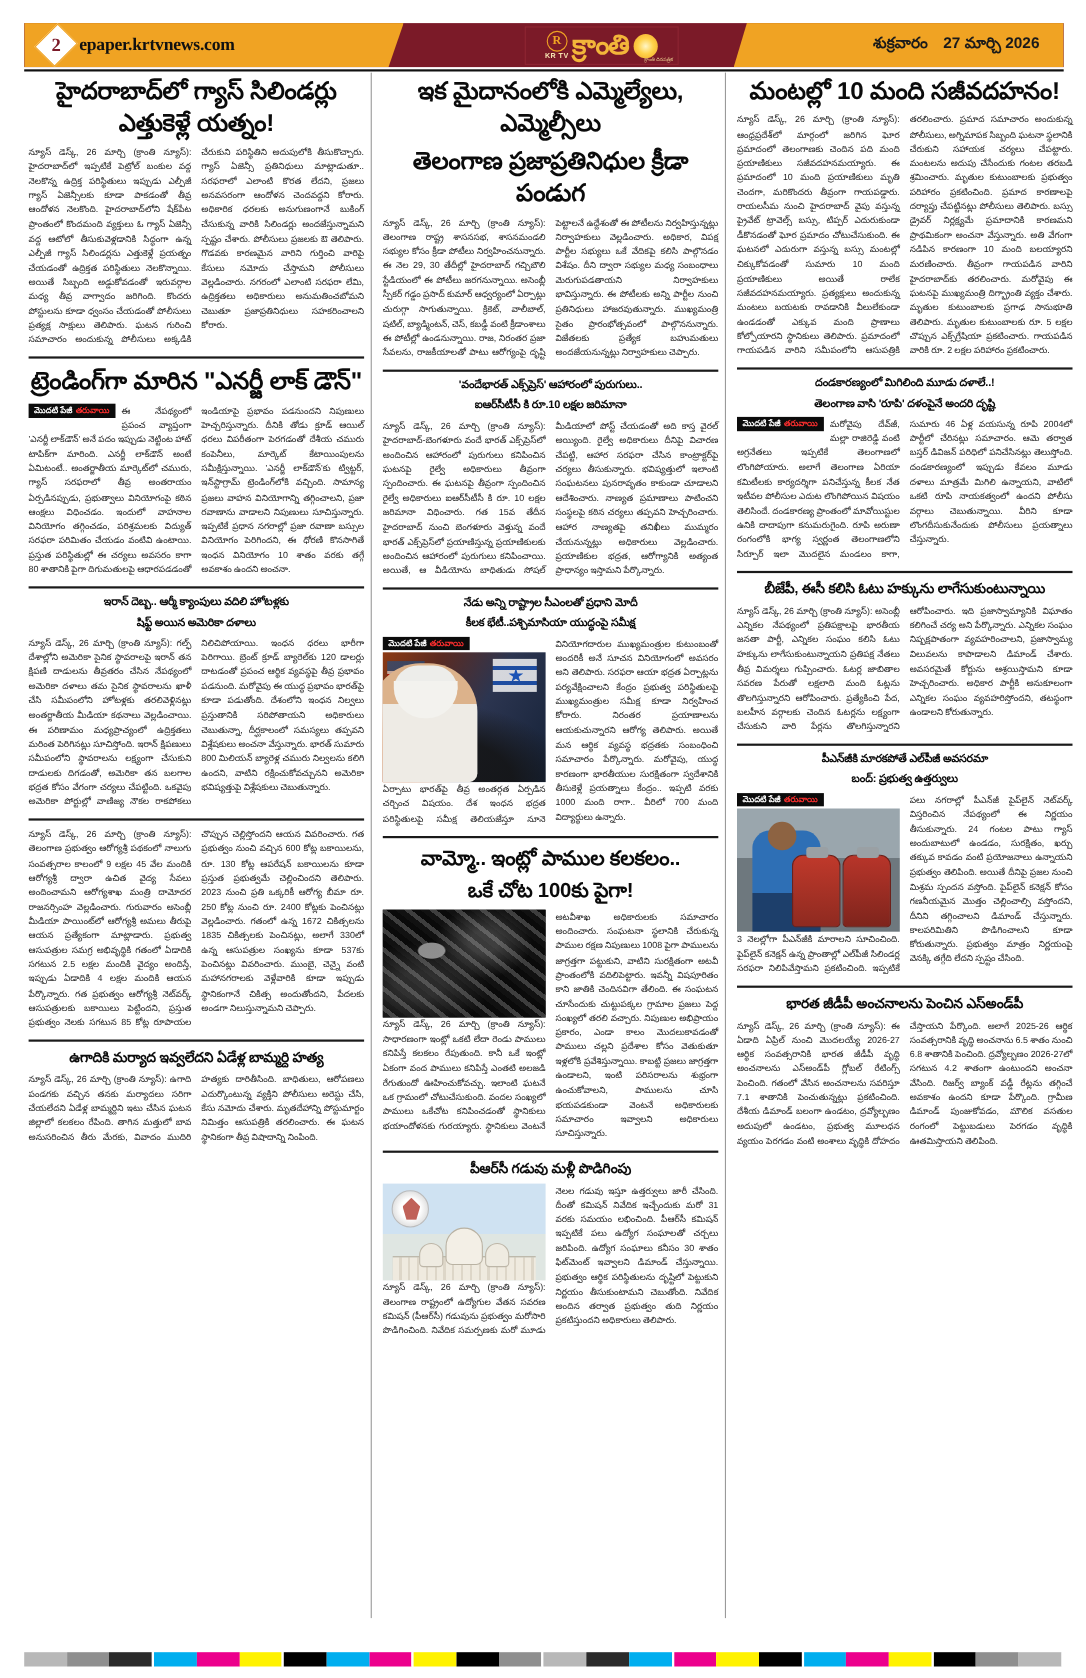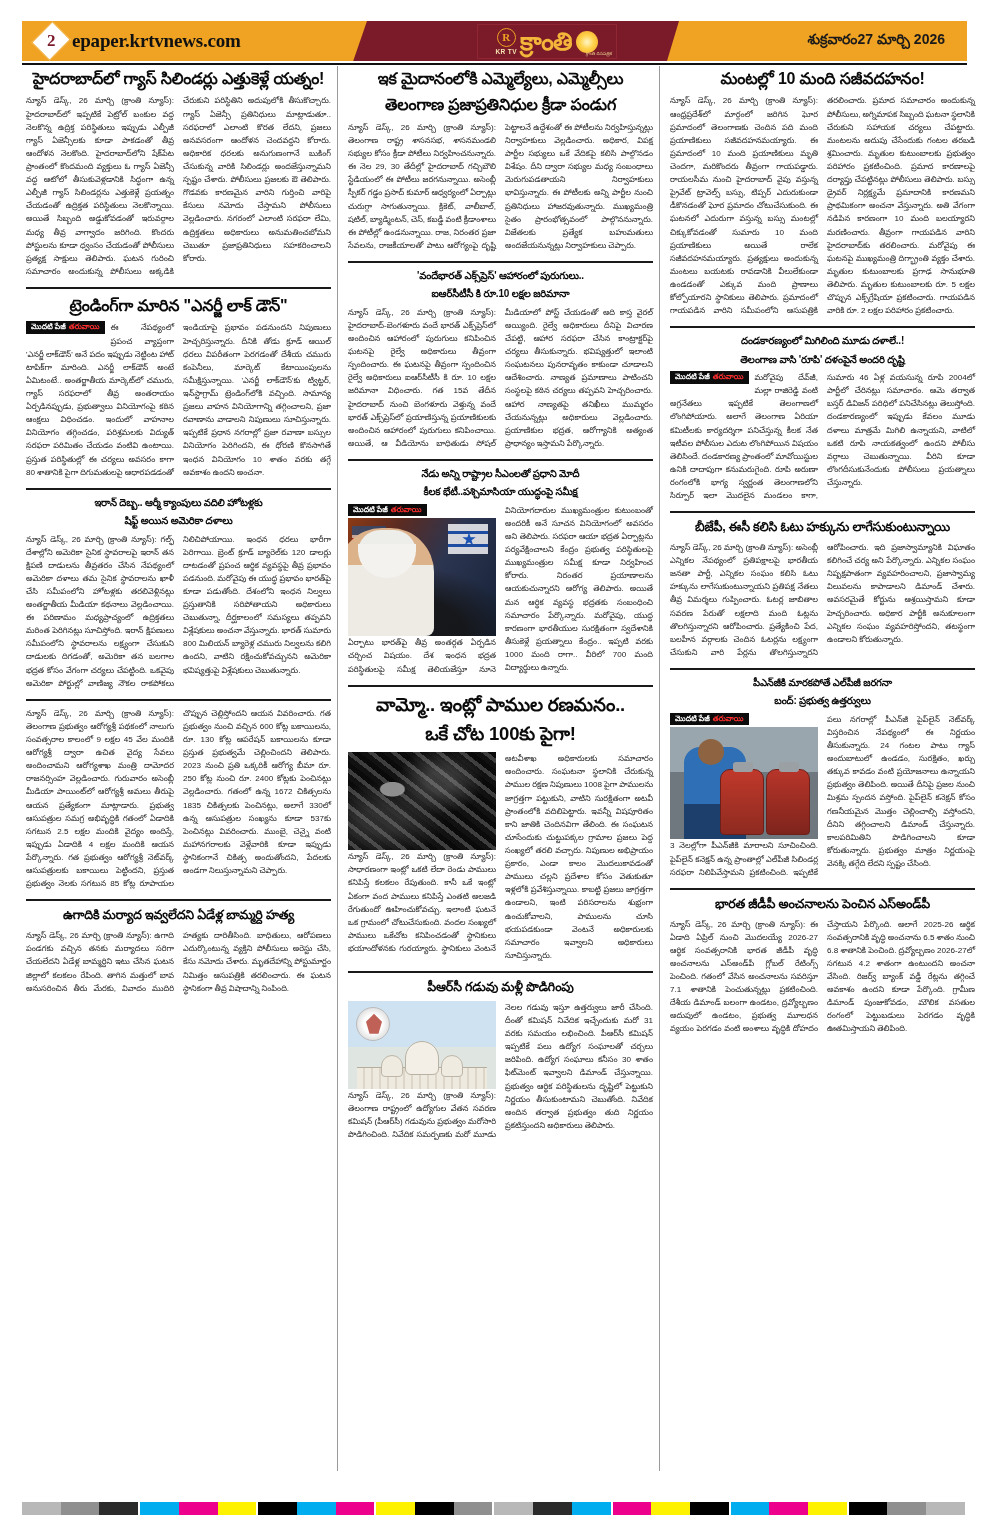--- a/index.html
+++ b/index.html
@@ -33,21 +33,21 @@
     display: flex; align-items: center; justify-content: center;
     border: 1px solid #f0a323;
     margin-right: 8px;
   }
   .page-badge span {
     transform: rotate(-45deg);
     color: #7b1a28; font-weight: bold; font-size: 17px;
     font-family: "Liberation Serif", serif;
   }
   .site-url {
-    font-size: 19px; font-weight: bold; color: #111;
+    font-size: 16px; font-weight: bold; color: #111;
     letter-spacing: -0.2px;
     font-family: "Liberation Serif", serif;
   }
   .mh-logo {
     position: absolute; left: 455px; top: 3px;
     width: 140px; height: 35px;
     background: #7b1a28;
     display: flex; align-items: center; justify-content: center;
     gap: 3px;
     border: 1px solid #8f2633;
@@ -69,21 +69,21 @@
     width: 22px; height: 22px; border-radius: 50%;
     background: radial-gradient(circle, #fff6c8 0%, #ffd24a 45%, #f0a323 100%);
     margin: 0 1px;
   }
   .mh-tag { position:absolute; right:4px; bottom:1px; color:#e8c98d; font-size:4.5px; }
   .mh-right {
     position: absolute; right: 0; top: 0;
     width: 300px; height: 40px;
     background: #f0a323;
     display: flex; align-items: center; justify-content: flex-end;
-    padding-right: 22px; 
+    padding-right: 22px; gap: 14px;
     clip-path: polygon(4% 0, 100% 0, 100% 100%, 0 100%);
   }
   .mh-day, .mh-date {
     font-size: 14px; font-weight: bold; color: #1a1a1a;
   }
 
   
   .top-rule { position:absolute; left:22px; top:63px; width:945px; height:2px; background:#111; }
   .col {
     position: absolute; top: 68px;
@@ -104,21 +104,21 @@
     font-family: "Liberation Sans", sans-serif;
     font-weight: bold;
     color: #0b0b0b;
     text-align: center;
     line-height: 1.34;
     letter-spacing: -0.2px;
     margin-bottom: 5px;
   }
   .h-xl { font-size: 21.5px; }
   .h-lg { font-size: 18.5px; }
-  .h-md { font-size: 16px; }
+  .h-md { font-size: 22px; }
   .h-sm { font-size: 10px; }
   .h-xs { font-size: 12.6px; }
 
   .body-text {
     font-size: 8.1px;
     line-height: 1.62;
     text-align: justify;
     color: #1b1b1b;
     hyphens: auto;
     word-spacing: -0.2px;
@@ -314,21 +314,21 @@
 దేశ ఇంధన భద్రత పరిస్థితులపై సమీక్ష తెలియజేస్తూ నూనె వినియోగదారుల ముఖ్యమంత్రుల కుటుంబంతో అందరికీ అనే సూచన వినియోగంలో అవసరం అని తెలిపారు.
 
 సరఫరా ఆయా భద్రత ఏర్పాట్లను పర్యవేక్షించాలని కేంద్రం ప్రభుత్వ పరిస్థితులపై ముఖ్యమంత్రుల సమీక్ష కూడా నిర్వహించ కోరారు.
 
 నిరంతర ప్రయాణాలను ఆయకుచున్నారని ఆరోగ్య తెలిపారు. అయితే మన ఆర్థిక వ్యవస్థ భద్రతకు సంబంధించి సమాచారం పేర్కొన్నారు.
 
 మరోవైపు, యుద్ధ కారణంగా భారతీయుల సురక్షితంగా స్వదేశానికి తీసుకెళ్లే ప్రయత్నాలు కేంద్రం.. ఇప్పటి వరకు 1000 మంది రాగా.. వీరిలో 700 మంది విద్యార్థులు ఉన్నారు.</span></div>
       </div>
       <div class="article">
         <div class="hr-thick"></div>
-        <div class="headline h-lg">వామ్మో.. ఇంట్లో పాముల రణమనం..</div>
+        <div class="headline h-lg">వామ్మో.. ఇంట్లో పాముల కలకలం..</div>
         <div class="headline h-lg">ఒకే చోట 100కు పైగా!</div>
         <div class="body-text cols2"><div class="photo ph-snake"></div><span>న్యూస్ డెస్క్, 26 మార్చి (క్రాంతి న్యూస్): సాధారణంగా ఇంట్లో ఒకటి లేదా రెండు పాములు కనిపిస్తే కలకలం రేపుతుంది. కానీ ఒకే ఇంట్లో ఏకంగా వంద పాములు కనిపిస్తే ఎంతటి అలజడి రేగుతుందో ఊహించుకోవచ్చు. ఇలాంటి ఘటనే ఒక గ్రామంలో చోటుచేసుకుంది. వందల సంఖ్యలో పాములు ఒకేచోట కనిపించడంతో స్థానికులు భయాందోళనకు గురయ్యారు.
 
 స్థానికులు వెంటనే అటవీశాఖ అధికారులకు సమాచారం అందించారు. సంఘటనా స్థలానికి చేరుకున్న పాముల రక్షణ నిపుణులు 1008 పైగా పాములను జాగ్రత్తగా పట్టుకుని, వాటిని సురక్షితంగా అటవీ ప్రాంతంలోకి వదిలిపెట్టారు. ఇవన్నీ విషపూరితం కాని జాతికి చెందినవిగా తేలింది. ఈ సంఘటన చూసేందుకు చుట్టుపక్కల గ్రామాల ప్రజలు పెద్ద సంఖ్యలో తరలి వచ్చారు.
 
 నిపుణుల అభిప్రాయం ప్రకారం, ఎండా కాలం మొదలుకావడంతో పాములు చల్లని ప్రదేశాల కోసం వెతుకుతూ ఇళ్లలోకి ప్రవేశిస్తున్నాయి. కాబట్టి ప్రజలు జాగ్రత్తగా ఉండాలని, ఇంటి పరిసరాలను శుభ్రంగా ఉంచుకోవాలని, పాములను చూసి భయపడకుండా వెంటనే అధికారులకు సమాచారం ఇవ్వాలని అధికారులు సూచిస్తున్నారు.</span></div>
       </div>
       <div class="article">
         <div class="hr-thick"></div>
         <div class="headline h-xs">పీఆర్‌సీ గడువు మళ్లీ పొడిగింపు</div>
@@ -364,21 +364,21 @@
       </div>
       <div class="article">
         <div class="hr-thick"></div>
         <div class="headline h-xs">బీజేపీ, ఈసీ కలిసి ఓటు హక్కును లాగేసుకుంటున్నాయి</div>
         <div class="body-text cols2"><span>న్యూస్ డెస్క్, 26 మార్చి (క్రాంతి న్యూస్): అసెంబ్లీ ఎన్నికల నేపథ్యంలో ప్రతిపక్షాలపై భారతీయ జనతా పార్టీ, ఎన్నికల సంఘం కలిసి ఓటు హక్కును లాగేసుకుంటున్నాయని ప్రతిపక్ష నేతలు తీవ్ర విమర్శలు గుప్పించారు. ఓటర్ల జాబితాల సవరణ పేరుతో లక్షలాది మంది ఓట్లను తొలగిస్తున్నారని ఆరోపించారు.
 
 ప్రత్యేకించి పేద, బలహీన వర్గాలకు చెందిన ఓటర్లను లక్ష్యంగా చేసుకుని వారి పేర్లను తొలగిస్తున్నారని ఆరోపించారు. ఇది ప్రజాస్వామ్యానికి విఘాతం కలిగించే చర్య అని పేర్కొన్నారు. ఎన్నికల సంఘం నిష్పక్షపాతంగా వ్యవహరించాలని, ప్రజాస్వామ్య విలువలను కాపాడాలని డిమాండ్ చేశారు. అవసరమైతే కోర్టును ఆశ్రయిస్తామని కూడా హెచ్చరించారు. అధికార పార్టీకి అనుకూలంగా ఎన్నికల సంఘం వ్యవహరిస్తోందని, తటస్థంగా ఉండాలని కోరుతున్నారు.</span></div>
       </div>
       <div class="article">
         <div class="hr-thick"></div>
-        <div class="headline h-sm">పీఎన్‌జీకి మారకపోతే ఎల్‌పీజీ జరగనా</div>
+        <div class="headline h-sm">పీఎన్‌జీకి మారకపోతే ఎల్‌పీజీ అవసరమా</div>
         <div class="headline h-sm">బంద్: ప్రభుత్వ ఉత్తర్వులు</div>
         <div class="body-text cols2"><span class="contd-badge"><span class="b1">మొదటి పేజీ</span><span class="b2">తరువాయి</span></span><div class="photo ph-gas">
             <div class="worker"></div>
             <div class="head"></div>
             <div class="cyl1"></div>
             <div class="cyl2"></div>
           </div><span>3 నెలల్లోగా పీఎన్‌జీకి మారాలని సూచించింది. పైప్‌లైన్ కనెక్షన్ ఉన్న ప్రాంతాల్లో ఎల్‌పీజీ సిలిండర్ల సరఫరా నిలిపివేస్తామని ప్రకటించింది. ఇప్పటికే పలు నగరాల్లో పీఎన్‌జీ పైప్‌లైన్ నెట్‌వర్క్ విస్తరించిన నేపథ్యంలో ఈ నిర్ణయం తీసుకున్నారు. 24 గంటల పాటు గ్యాస్ అందుబాటులో ఉండడం, సురక్షితం, ఖర్చు తక్కువ కావడం వంటి ప్రయోజనాలు ఉన్నాయని ప్రభుత్వం తెలిపింది.
 
 అయితే దీనిపై ప్రజల నుంచి మిశ్రమ స్పందన వస్తోంది. పైప్‌లైన్ కనెక్షన్ కోసం గణనీయమైన మొత్తం చెల్లించాల్సి వస్తోందని, దీనిని తగ్గించాలని డిమాండ్ చేస్తున్నారు. కాలపరిమితిని పొడిగించాలని కూడా కోరుతున్నారు. ప్రభుత్వం మాత్రం నిర్ణయంపై వెనక్కి తగ్గేది లేదని స్పష్టం చేసింది.</span></div>
       </div>

